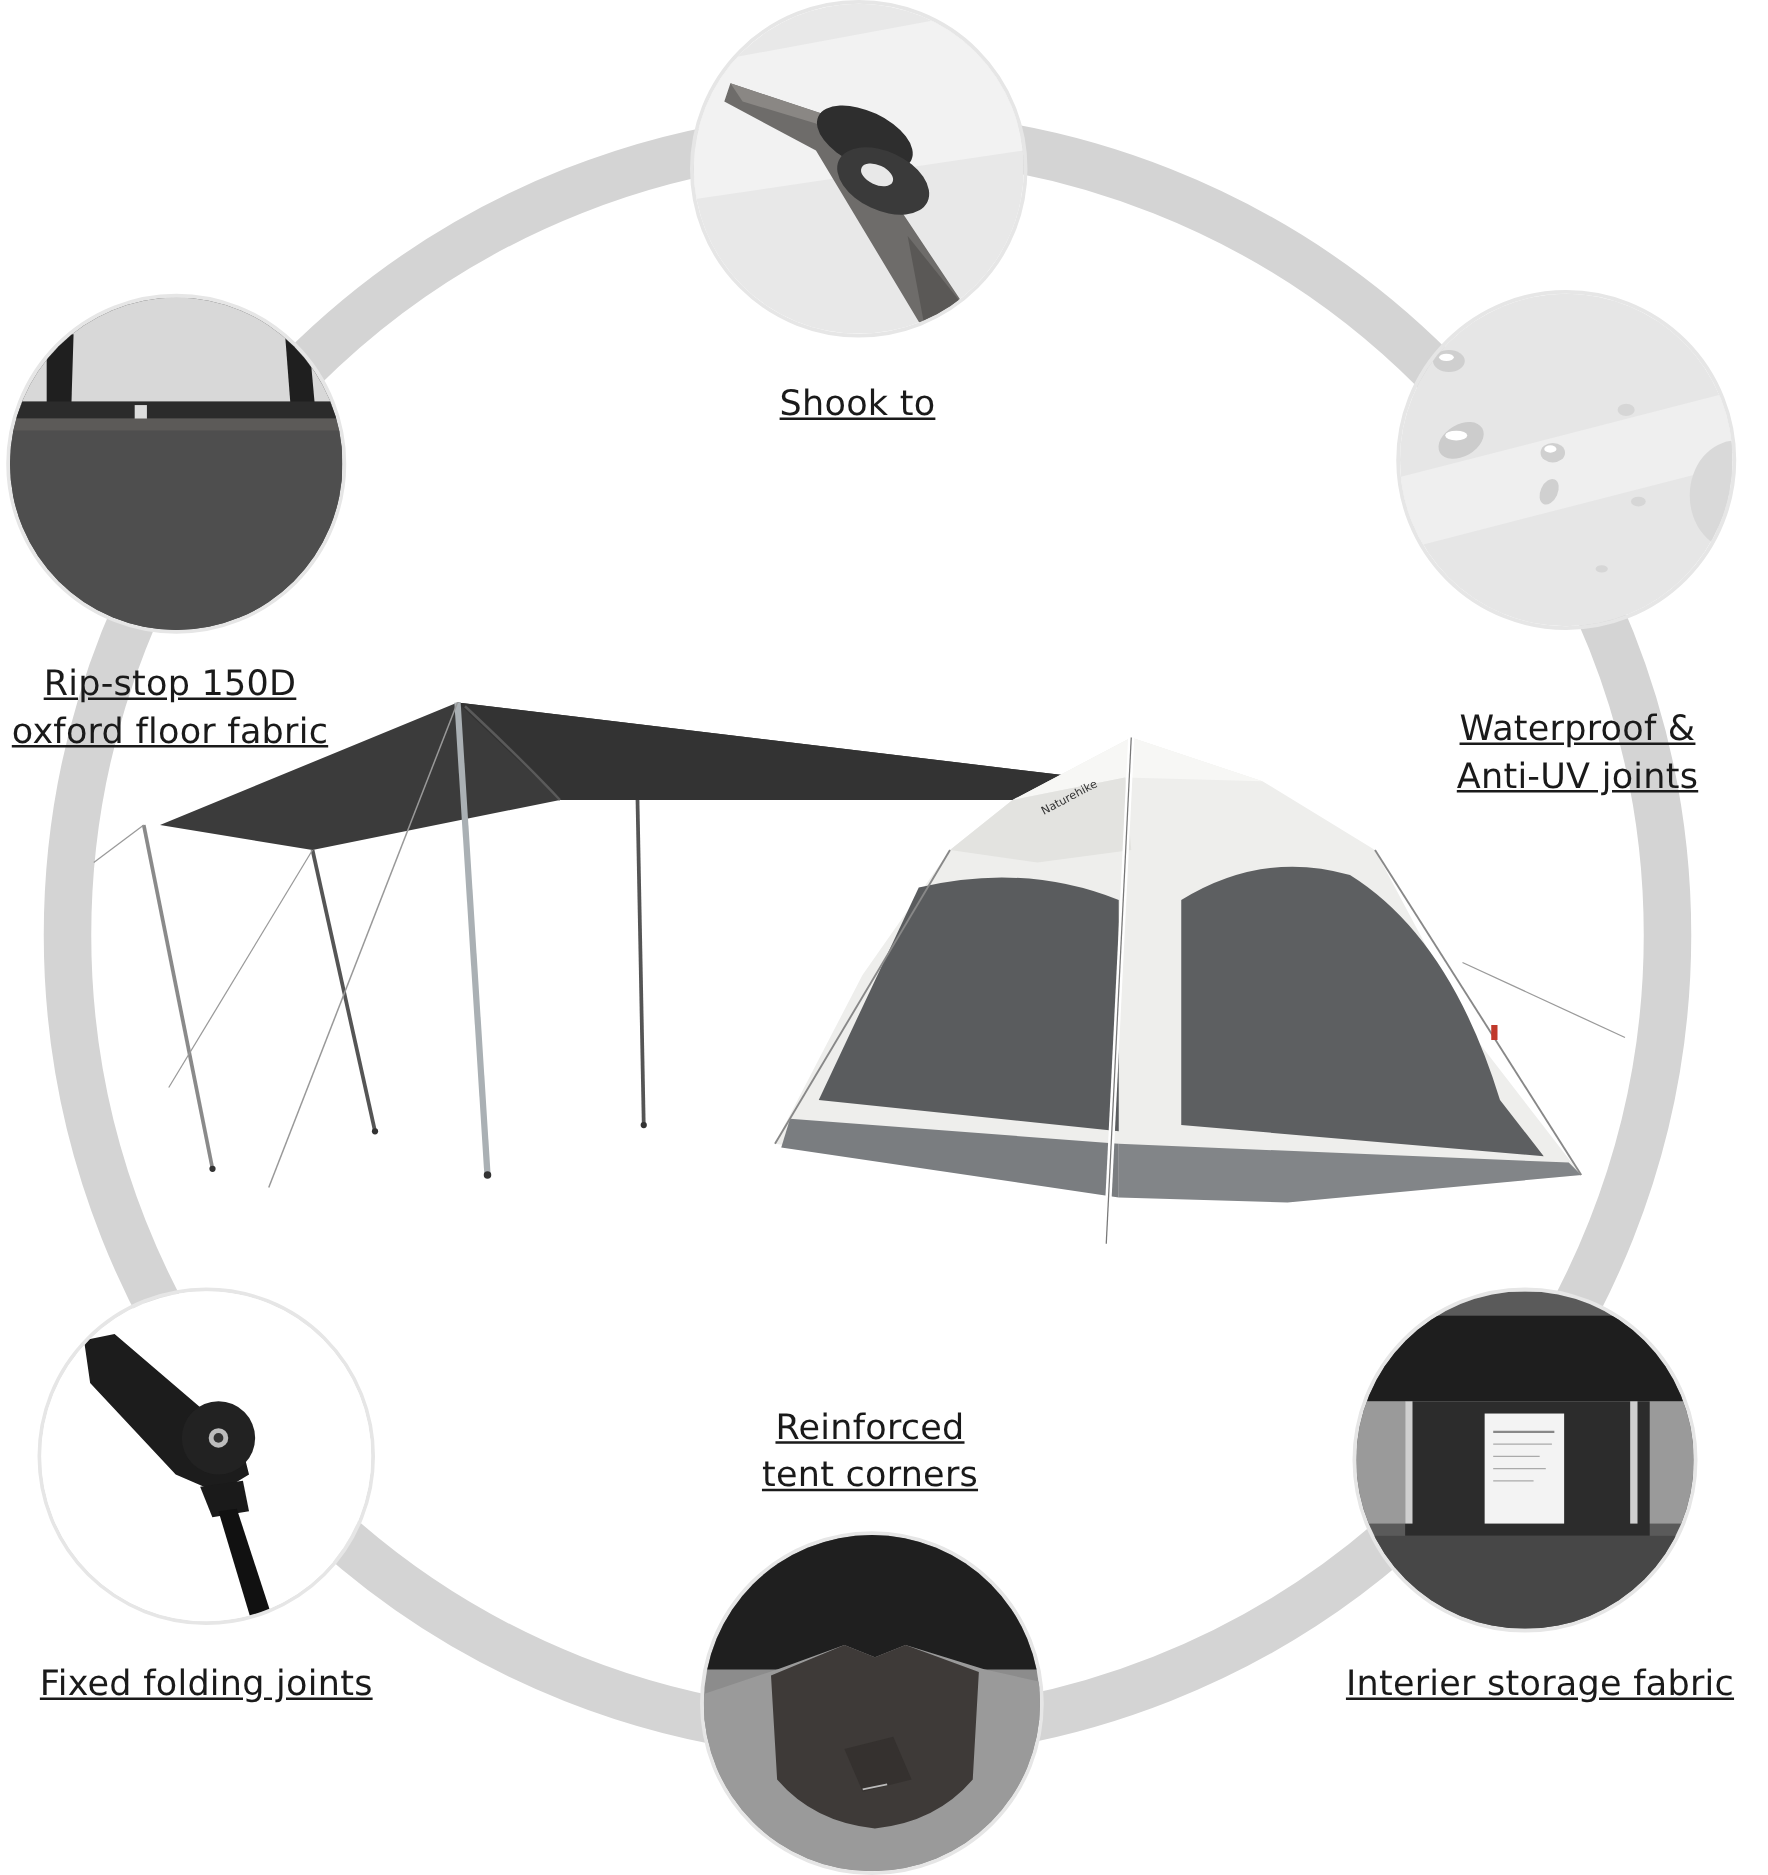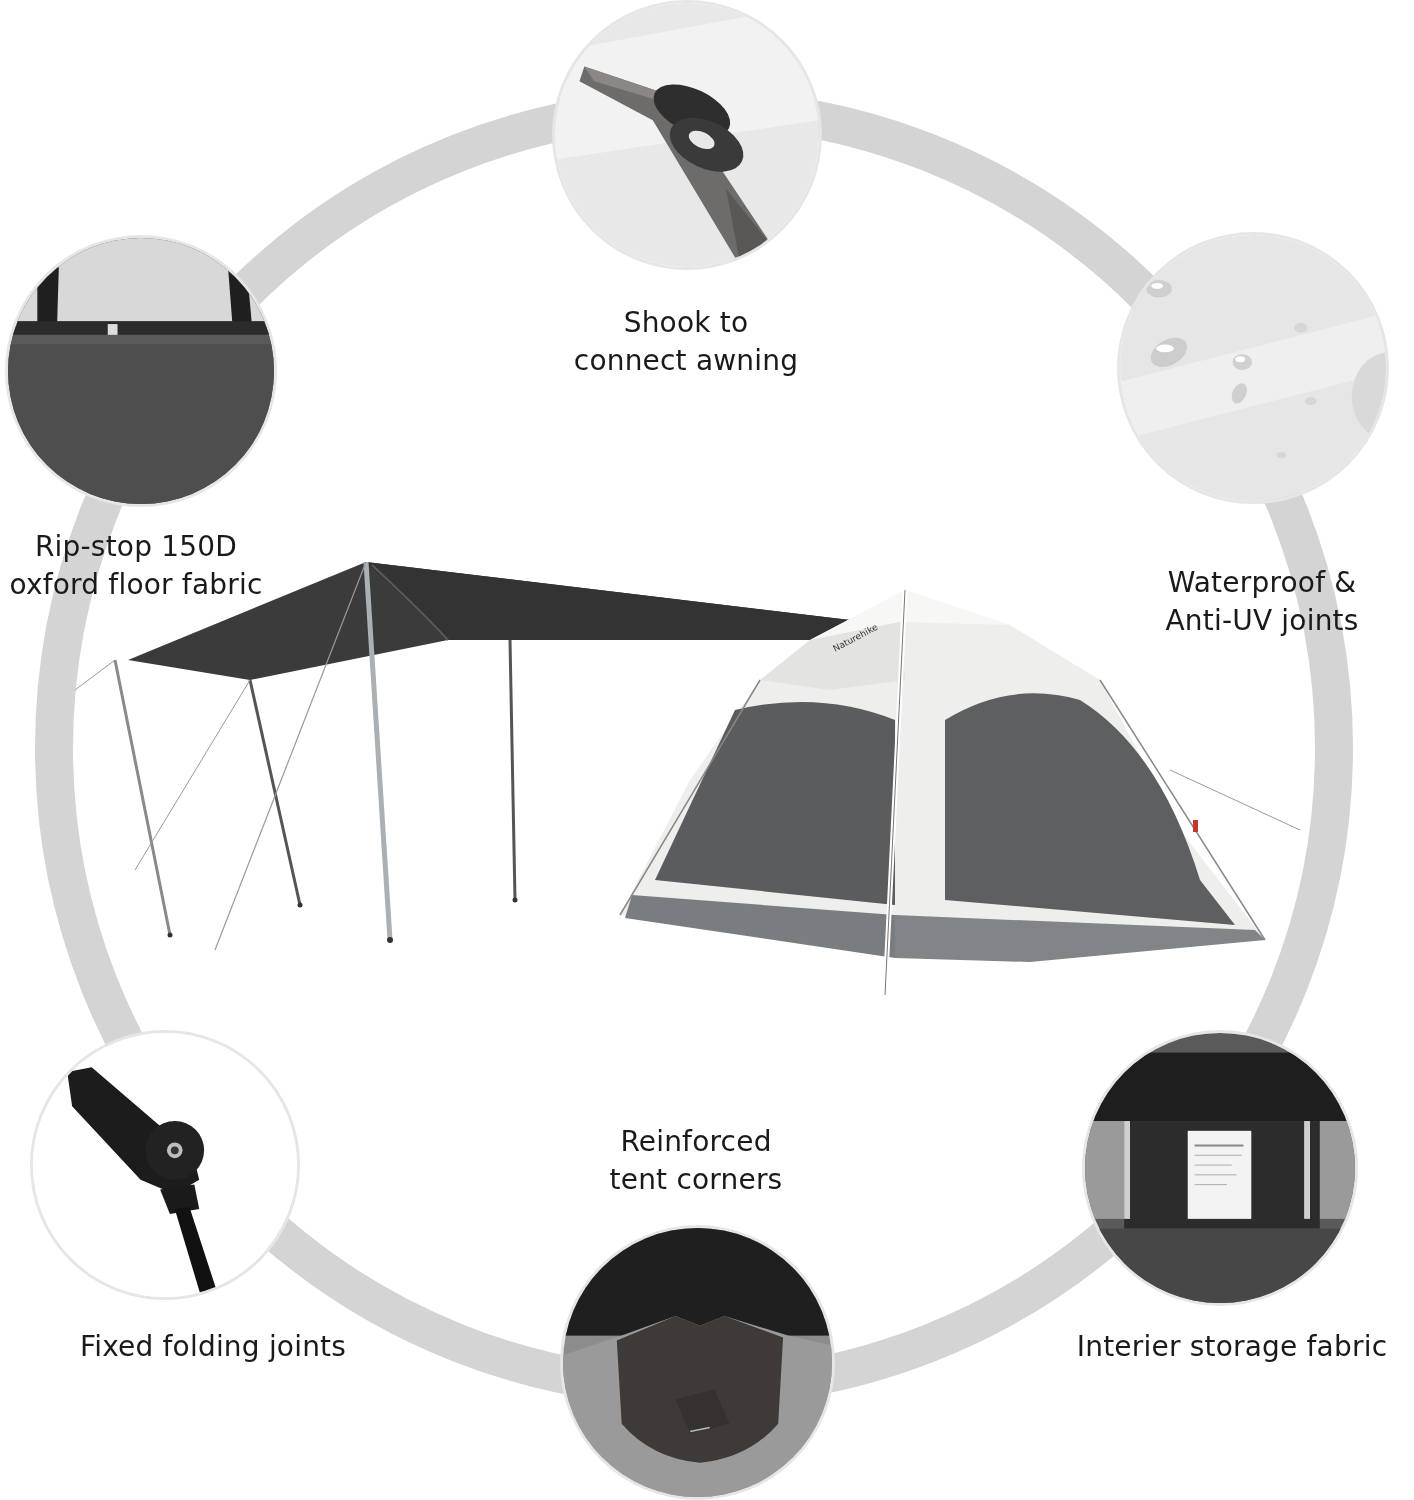--- a/index.html
+++ b/index.html
@@ -1,19 +1,19 @@
 <!DOCTYPE html>
 <html><head>
 <meta charset="utf-8">
 <style>
   html, body { margin:0; padding:0; background:#ffffff; }
   body { width:1414px; height:1500px; position:relative; overflow:hidden; font-family:"DejaVu Sans", sans-serif; }
   .stage { position:absolute; left:0; top:0; width:1414px; height:1500px; }
   svg.bg { position:absolute; left:0; top:0; }
-  .label { position:absolute; text-align:center; color:#1a1a1a; font-family:"DejaVu Sans", sans-serif; font-size:28px; line-height:38px; letter-spacing:0.2px; }
+  .label { position:absolute; text-align:center; color:#1a1a1a; font-family:"DejaVu Sans", sans-serif; font-size:28px; line-height:38px; letter-spacing:0.2px;text-decoration:underline; }
   .label span { display:block; white-space:nowrap; }
   .detail { position:absolute; border-radius:50%; overflow:hidden; border:3px solid #e6e6e6; box-sizing:border-box; }
   .detail svg { width:100%; height:100%; display:block; }
 </style>
 </head>
 <body>
 
 <div class="stage">
 
   <svg class="bg" width="1414" height="1500" viewBox="0 0 1414 1500">
@@ -153,34 +153,33 @@
       <line x1="112" y1="125" x2="160" y2="125" stroke="#aaa" stroke-width="1"></line>
       <line x1="112" y1="135" x2="150" y2="135" stroke="#aaa" stroke-width="1"></line>
       <line x1="112" y1="145" x2="155" y2="145" stroke="#aaa" stroke-width="1"></line>
       <line x1="112" y1="155" x2="145" y2="155" stroke="#aaa" stroke-width="1"></line>
       <rect x="0" y="200" width="276" height="76" fill="#474747"></rect>
     </svg>
   </div>
 
   <div class="label" style="left:536px; top:304px; width:300px;">
     <span>Shook to</span>
-    <span>connect awning</span>
   </div>
 
   <div class="label" style="left:-14px; top:528px; width:300px;">
     <span>Rip-stop 150D</span>
     <span>oxford floor fabric</span>
   </div>
 
   <div class="label" style="left:1112px; top:528px; width:300px;margin-top:36px;">
     <span>Waterproof &amp;</span>
     <span>Anti-UV joints</span>
   </div>
 
-  <div class="label" style="left:0px; top:1328px; width:330px;margin-left:48px;">
+  <div class="label" style="left:0px; top:1328px; width:330px;">
     <span>Fixed folding joints</span>
   </div>
 
   <div class="label" style="left:546px; top:1123px; width:300px;text-align:center;">
     <span>Reinforced</span>
     <span>tent corners</span>
   </div>
 
   <div class="label" style="left:1050px; top:1328px; width:364px;">
     <span>Interier storage fabric</span>

